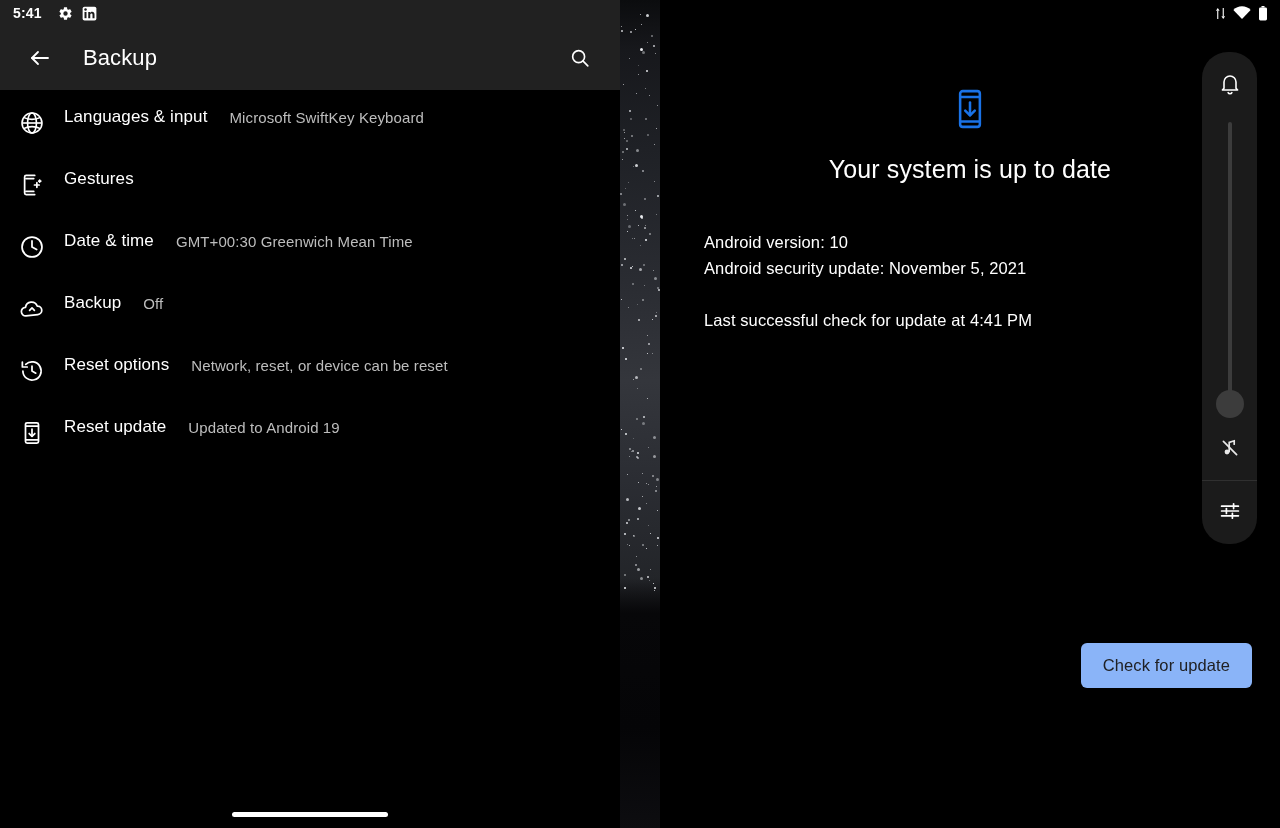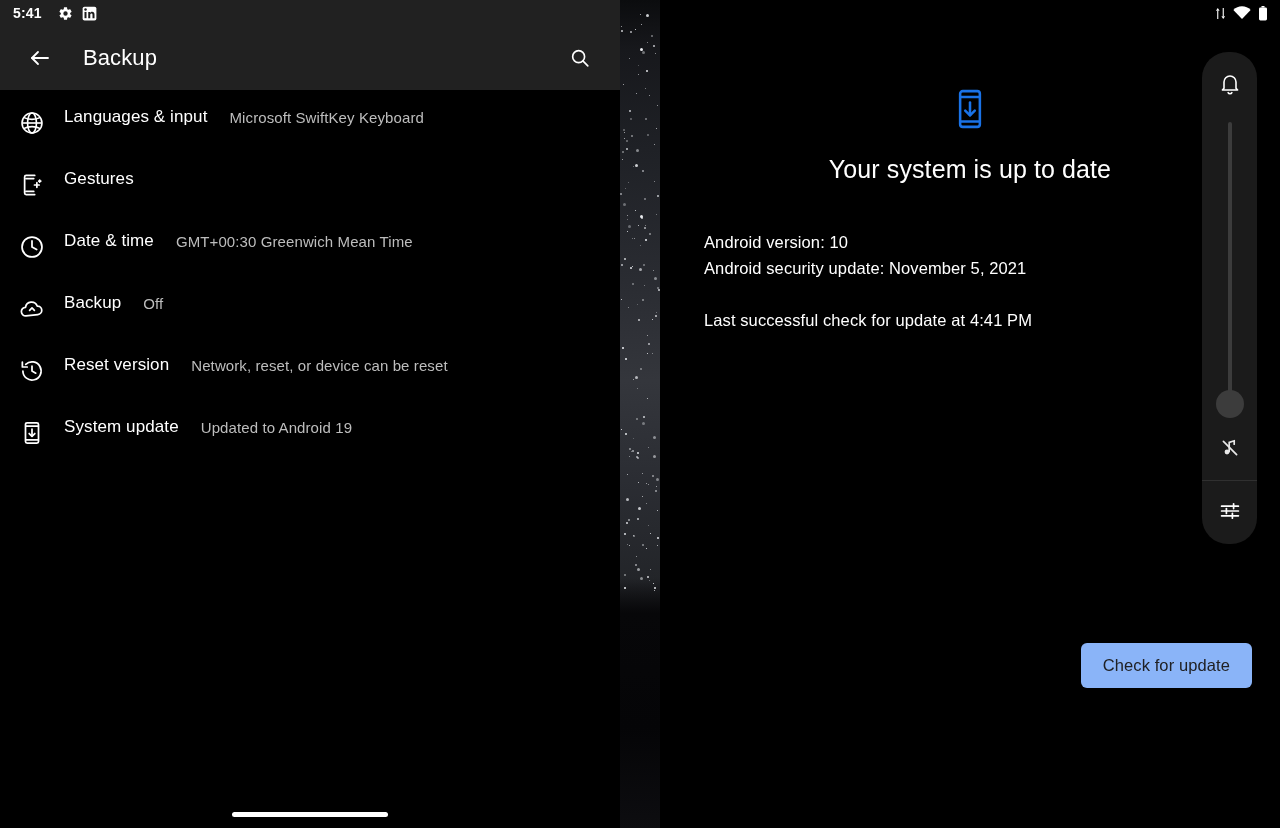--- a/index.html
+++ b/index.html
@@ -400,37 +400,37 @@
 
       <div class="setting-row">
         <span class="ic">
           <svg width="26" height="26" viewBox="0 0 24 24" fill="none" stroke="#ffffff" stroke-width="1.6" stroke-linecap="round" stroke-linejoin="round">
             <path d="M3.6 12a8.4 8.4 0 1 0 2.6-6.1"></path>
             <polyline points="3.1,3.8 3.1,8.3 7.6,8.3"></polyline>
             <polyline points="12,7.6 12,12 15.5,14"></polyline>
           </svg>
         </span>
         <span class="txt">
-          <span class="t1">Reset version</span>
+          <span class="t1">Reset options</span>
           <span class="t2">Network, reset, or device can be reset</span>
         </span>
       </div>
 
       <div class="setting-row">
         <span class="ic">
           <svg width="26" height="26" viewBox="0 0 24 24" fill="none" stroke="#ffffff" stroke-width="1.6" stroke-linecap="round" stroke-linejoin="round">
             <rect x="6" y="2.6" width="12" height="18.8" rx="1.5"></rect>
             <line x1="6.2" y1="5.6" x2="17.8" y2="5.6"></line>
             <line x1="6.2" y1="18.4" x2="17.8" y2="18.4"></line>
             <line x1="12" y1="8.4" x2="12" y2="15"></line>
             <polyline points="9.4,12.5 12,15.1 14.6,12.5"></polyline>
           </svg>
         </span>
         <span class="txt">
-          <span class="t1">System update</span>
+          <span class="t1">Reset update</span>
           <span class="t2">Updated to Android 19</span>
         </span>
       </div>
 
     </div>
 
     <div class="nav-pill" id="nav-pill-left"></div>
   </div>
 
   <div id="right-pane">

